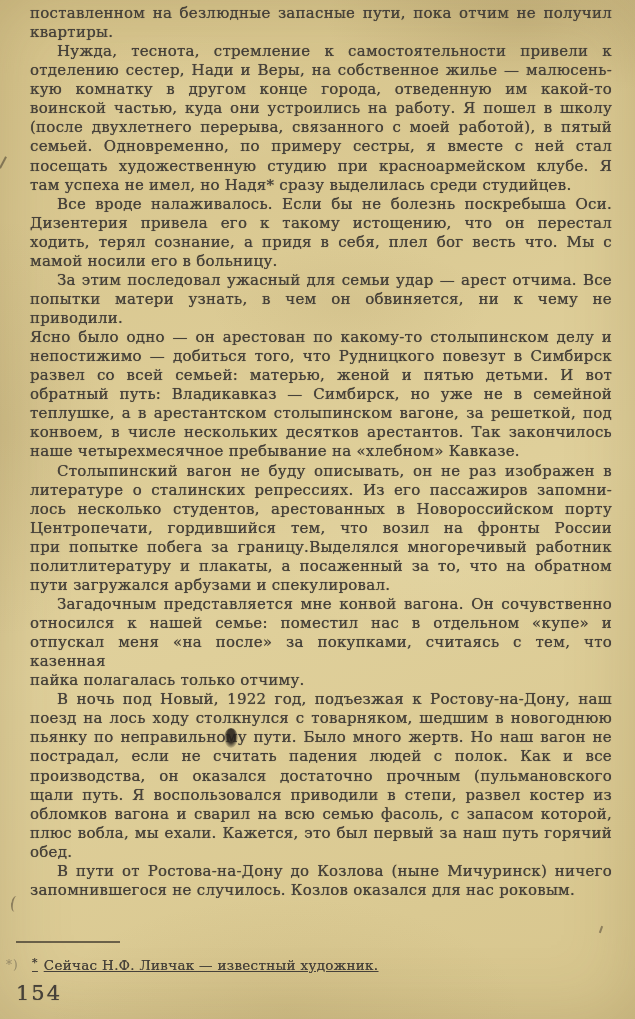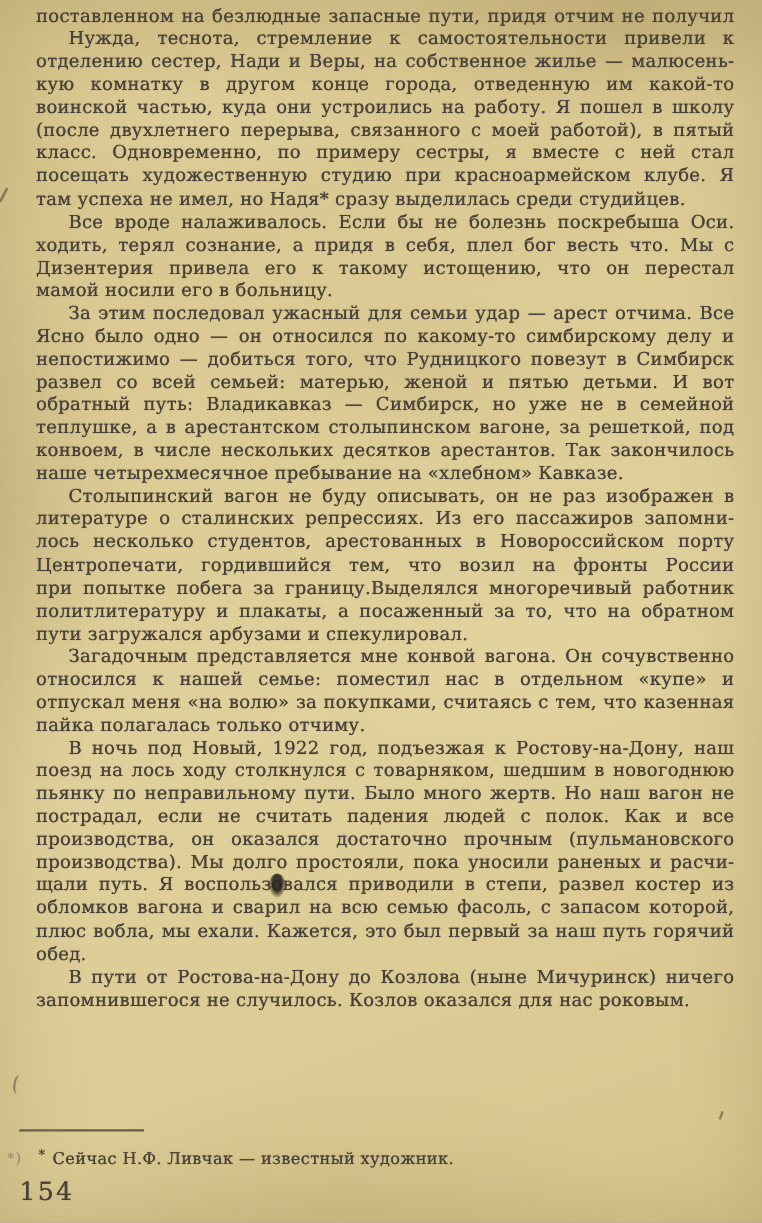--- a/index.html
+++ b/index.html
@@ -49,20 +49,21 @@
   .line.last{ text-align-last:left; }
   .line.indent{ padding-left:27px; }
   .footnote-rule{
     position:absolute; left:16px; top:941px; width:104px; height:0;
     border-top:2px solid rgba(62,56,45,0.72);
   }
   .footnote{
     position:absolute; left:32px; top:956px; width:560px;
     font-size:13.5px; letter-spacing:0.3px;
     text-shadow:0 0 0.6px rgba(62,56,46,0.8);
+    text-decoration:underline;
   }
   .footnote .fn-marker{ font-size:11px; vertical-align:4px; margin-right:6px; }
   .ghost-mark{
     position:absolute; left:6px; top:958px;
     font-size:12px; opacity:0.45; letter-spacing:1px;
   }
   .page-number{
     position:absolute; left:16px; top:981px;
     font-size:21px; letter-spacing:2px;
     text-shadow:0 0 0.7px rgba(62,56,46,0.85);
@@ -94,70 +95,71 @@
     pointer-events:none;
   }
 </style>
 </head>
 <body>
 
 <div class="page">
 
   <div class="body-text">
       <div class="para">
-        <div class="line">поставленном на безлюдные запасные пути, придя отчим не получил</div>
+        <div class="line">поставленном на безлюдные запасные пути, пока отчим не получил</div>
+        <div class="line last">квартиры.</div>
       </div>
       <div class="para">
         <div class="line indent">Нужда, теснота, стремление к самостоятельности привели к</div>
         <div class="line">отделению сестер, Нади и Веры, на собственное жилье — малюсень-</div>
         <div class="line">кую комнатку в другом конце города, отведенную им какой-то</div>
         <div class="line">воинской частью, куда они устроились на работу. Я пошел в школу</div>
         <div class="line">(после двухлетнего перерыва, связанного с моей работой), в пятый</div>
-        <div class="line">класс. Одновременно, по примеру сестры, я вместе с ней стал</div>
+        <div class="line">семьей. Одновременно, по примеру сестры, я вместе с ней стал</div>
         <div class="line">посещать художественную студию при красноармейском клубе. Я</div>
         <div class="line last">там успеха не имел, но Надя* сразу выделилась среди студийцев.</div>
       </div>
       <div class="para">
         <div class="line indent">Все вроде налаживалось. Если бы не болезнь поскребыша Оси.</div>
+        <div class="line">Дизентерия привела его к такому истощению, что он перестал</div>
         <div class="line">ходить, терял сознание, а придя в себя, плел бог весть что. Мы с</div>
-        <div class="line">Дизентерия привела его к такому истощению, что он перестал</div>
         <div class="line last">мамой носили его в больницу.</div>
       </div>
       <div class="para">
         <div class="line indent">За этим последовал ужасный для семьи удар — арест отчима. Все</div>
-        <div class="line">Ясно было одно — он относился по какому-то симбирскому делу и</div>
+        <div class="line">попытки матери узнать, в чем он обвиняется, ни к чему не приводили.</div>
+        <div class="line">Ясно было одно — он арестован по какому-то столыпинском делу и</div>
         <div class="line">непостижимо — добиться того, что Рудницкого повезут в Симбирск</div>
         <div class="line">развел со всей семьей: матерью, женой и пятью детьми. И вот</div>
         <div class="line">обратный путь: Владикавказ — Симбирск, но уже не в семейной</div>
         <div class="line">теплушке, а в арестантском столыпинском вагоне, за решеткой, под</div>
         <div class="line">конвоем, в числе нескольких десятков арестантов. Так закончилось</div>
         <div class="line last">наше четырехмесячное пребывание на «хлебном» Кавказе.</div>
       </div>
       <div class="para">
         <div class="line indent">Столыпинский вагон не буду описывать, он не раз изображен в</div>
         <div class="line">литературе о сталинских репрессиях. Из его пассажиров запомни-</div>
         <div class="line">лось несколько студентов, арестованных в Новороссийском порту</div>
         <div class="line">Центропечати, гордившийся тем, что возил на фронты России</div>
         <div class="line">при попытке побега за границу.Выделялся многоречивый работник</div>
         <div class="line">политлитературу и плакаты, а посаженный за то, что на обратном</div>
         <div class="line last">пути загружался арбузами и спекулировал.</div>
       </div>
       <div class="para">
         <div class="line indent">Загадочным представляется мне конвой вагона. Он сочувственно</div>
         <div class="line">относился к нашей семье: поместил нас в отдельном «купе» и</div>
-        <div class="line">отпускал меня «на волю» за покупками, считаясь с тем, что казенная</div>
+        <div class="line">отпускал меня «на после» за покупками, считаясь с тем, что казенная</div>
         <div class="line last">пайка полагалась только отчиму.</div>
       </div>
       <div class="para">
         <div class="line indent">В ночь под Новый, 1922 год, подъезжая к Ростову-на-Дону, наш</div>
         <div class="line">поезд на лось ходу столкнулся с товарняком, шедшим в новогоднюю</div>
         <div class="line">пьянку по неправильному пути. Было много жертв. Но наш вагон не</div>
         <div class="line">пострадал, если не считать падения людей с полок. Как и все</div>
         <div class="line">производства, он оказался достаточно прочным (пульмановского</div>
-        <div class="line">производства). Мы долго простояли, пока уносили раненых и расчи-</div>
         <div class="line">щали путь. Я воспользовался приводили в степи, развел костер из</div>
         <div class="line">обломков вагона и сварил на всю семью фасоль, с запасом которой,</div>
         <div class="line">плюс вобла, мы ехали. Кажется, это был первый за наш путь горячий</div>
         <div class="line last">обед.</div>
       </div>
       <div class="para">
         <div class="line indent">В пути от Ростова-на-Дону до Козлова (ныне Мичуринск) ничего</div>
         <div class="line last">запомнившегося не случилось. Козлов оказался для нас роковым.</div>
       </div>
     </div>

